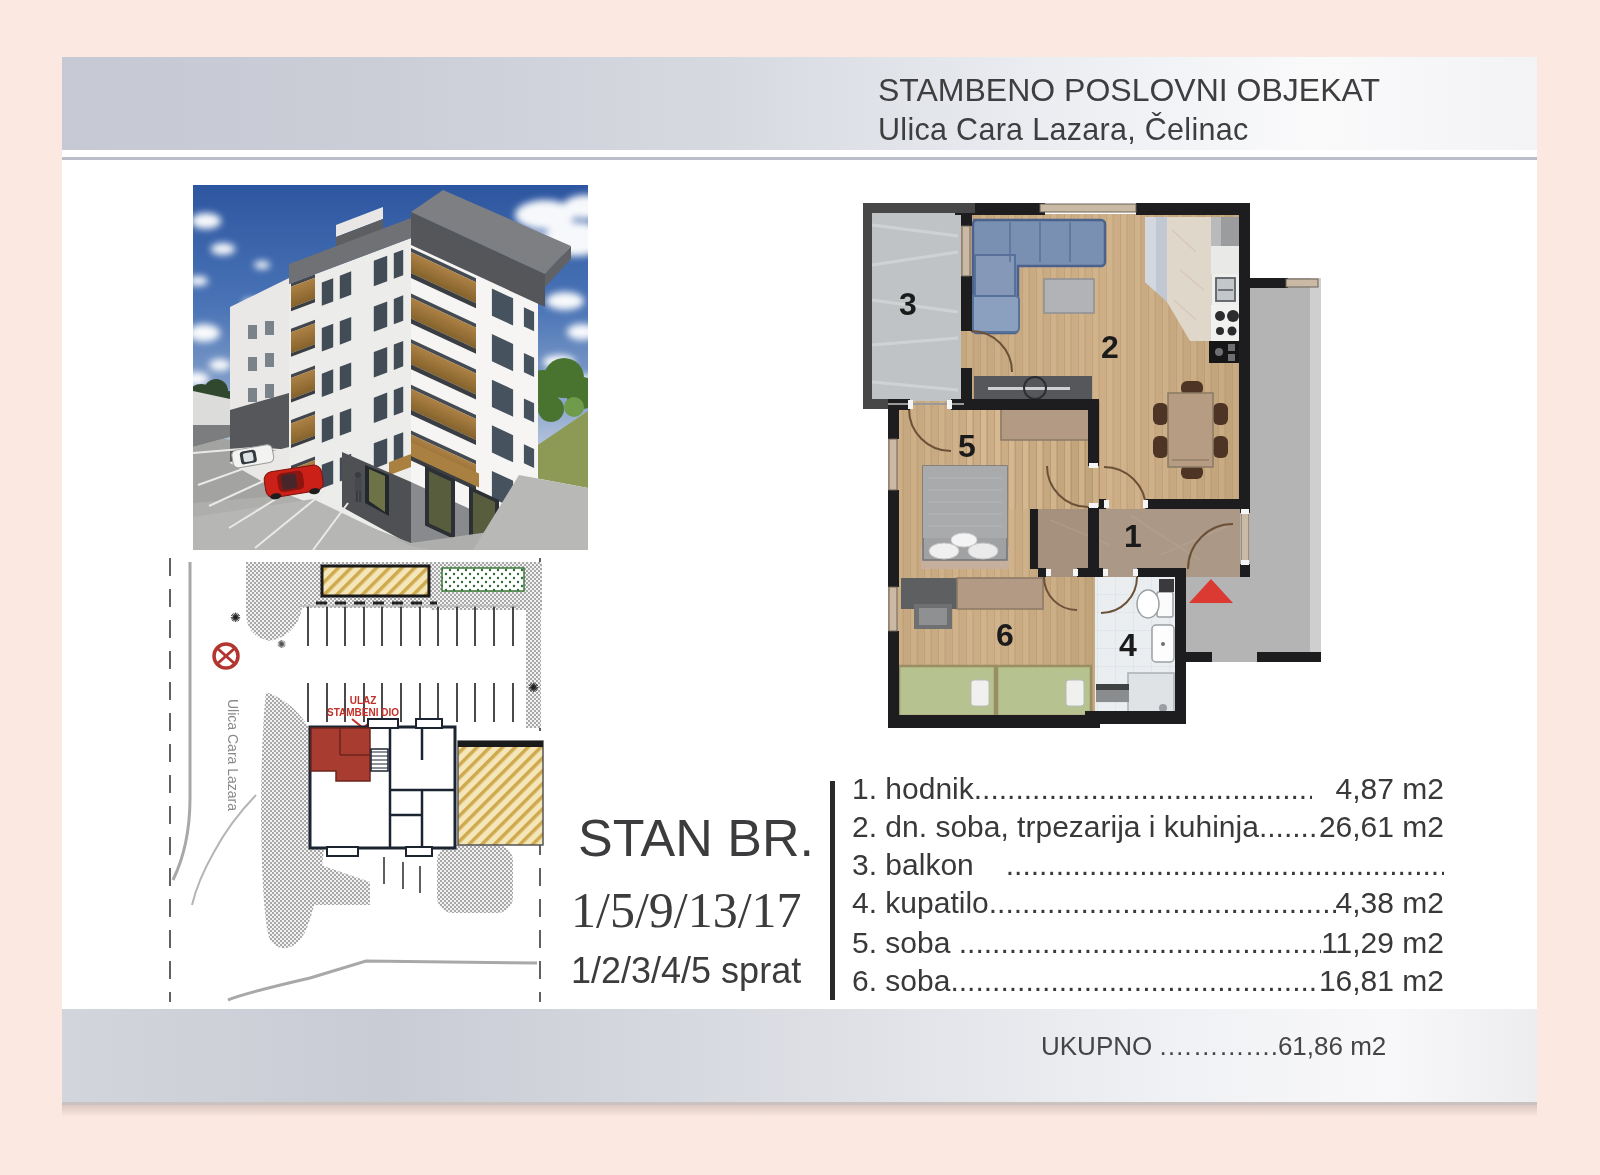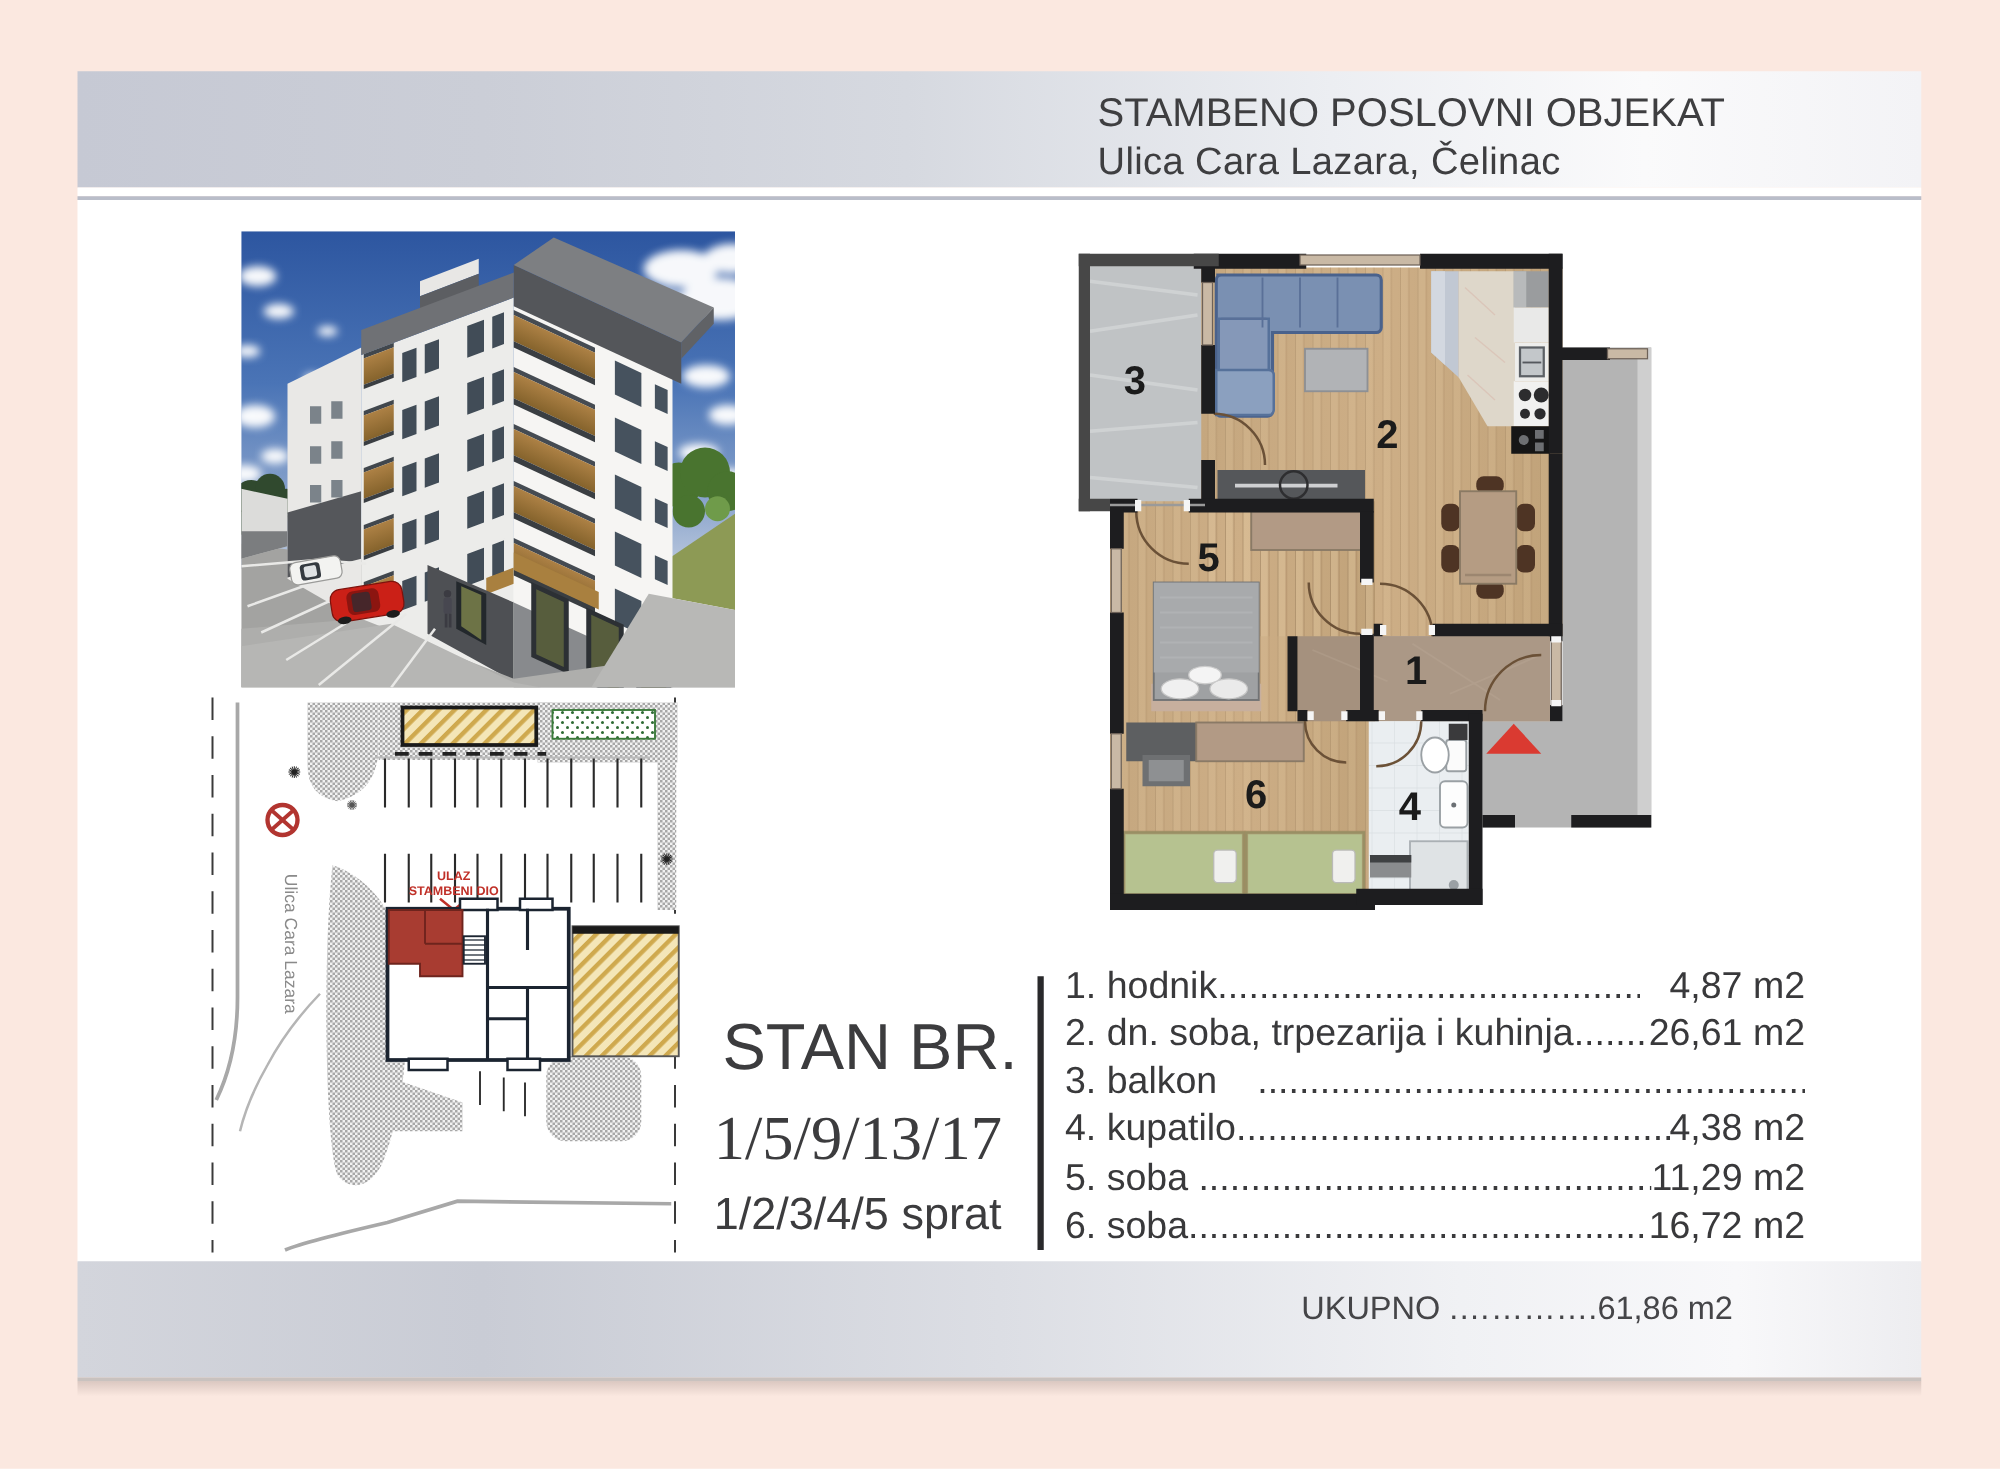--- a/index.html
+++ b/index.html
@@ -64,21 +64,21 @@
 
 <div style="display:flex;height:38px;align-items:center;">
       <span>5. soba&nbsp;</span>
       <span style="flex:1;overflow:hidden;white-space:nowrap;">..................................................................................</span>
       <span>11,29 m2</span>
     </div>
 
 <div style="display:flex;height:38px;align-items:center;">
       <span>6. soba</span>
       <span style="flex:1;overflow:hidden;white-space:nowrap;">..................................................................................</span>
-      <span>16,72 m2</span>
+      <span>16,81 m2</span>
     </div>
 </div>
 
 <svg class="abs" style="left:193px;top:185px;" width="395" height="365" viewBox="0 0 395 365">
 <defs>
 <linearGradient id="skyg" x1="0" y1="0" x2="0" y2="1">
 <stop offset="0" stop-color="#2d56a0"></stop>
         <stop offset="0.45" stop-color="#4a74b6"></stop>
         <stop offset="0.8" stop-color="#8aa4cc"></stop>
         <stop offset="1" stop-color="#bcc9de"></stop>

